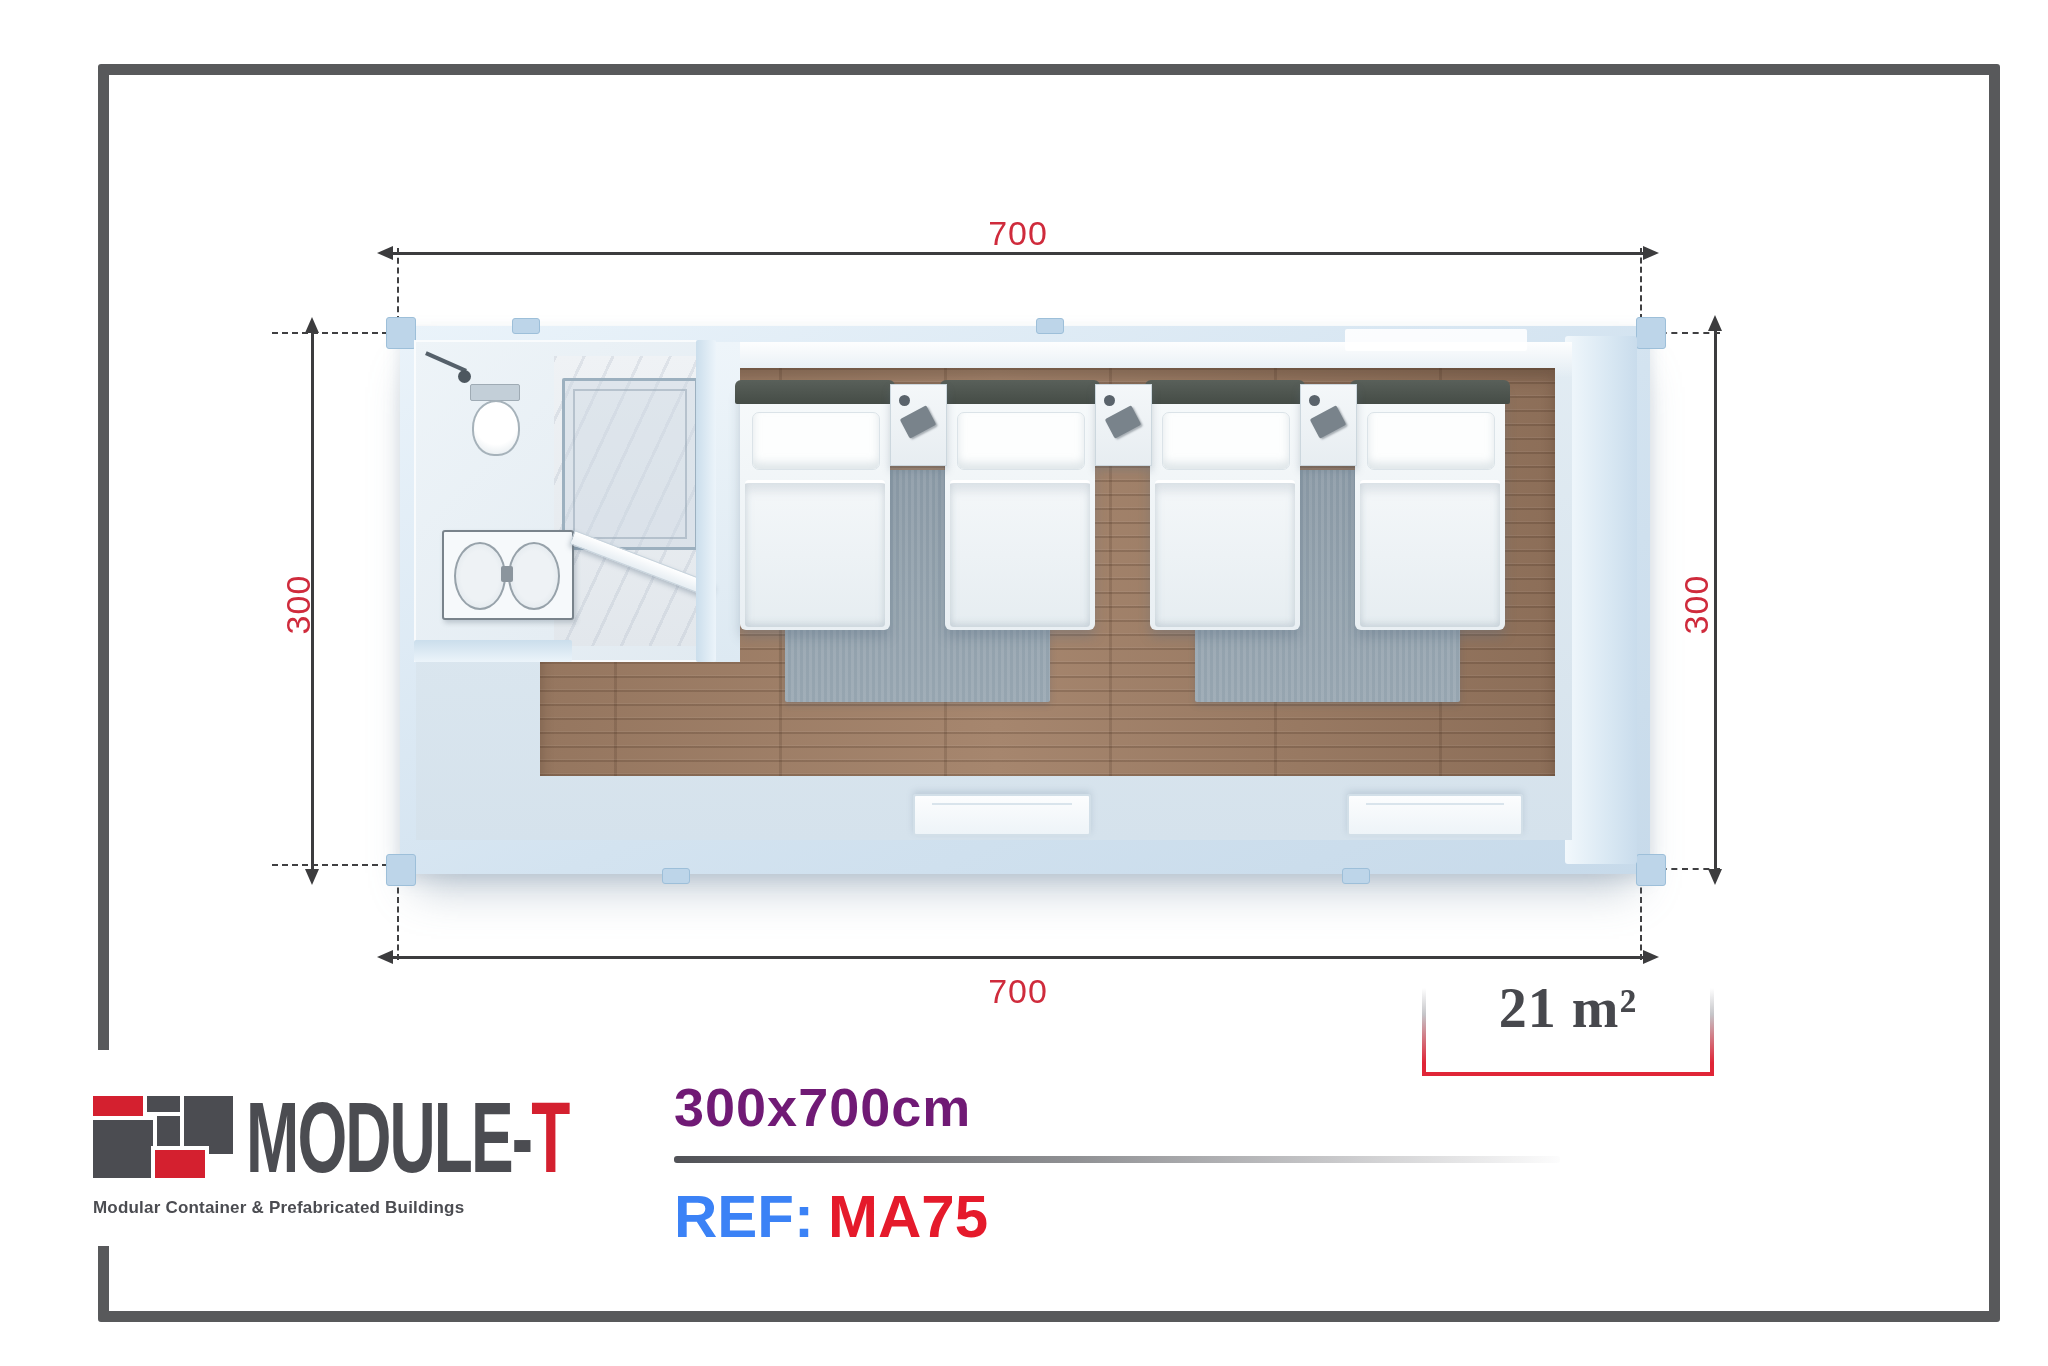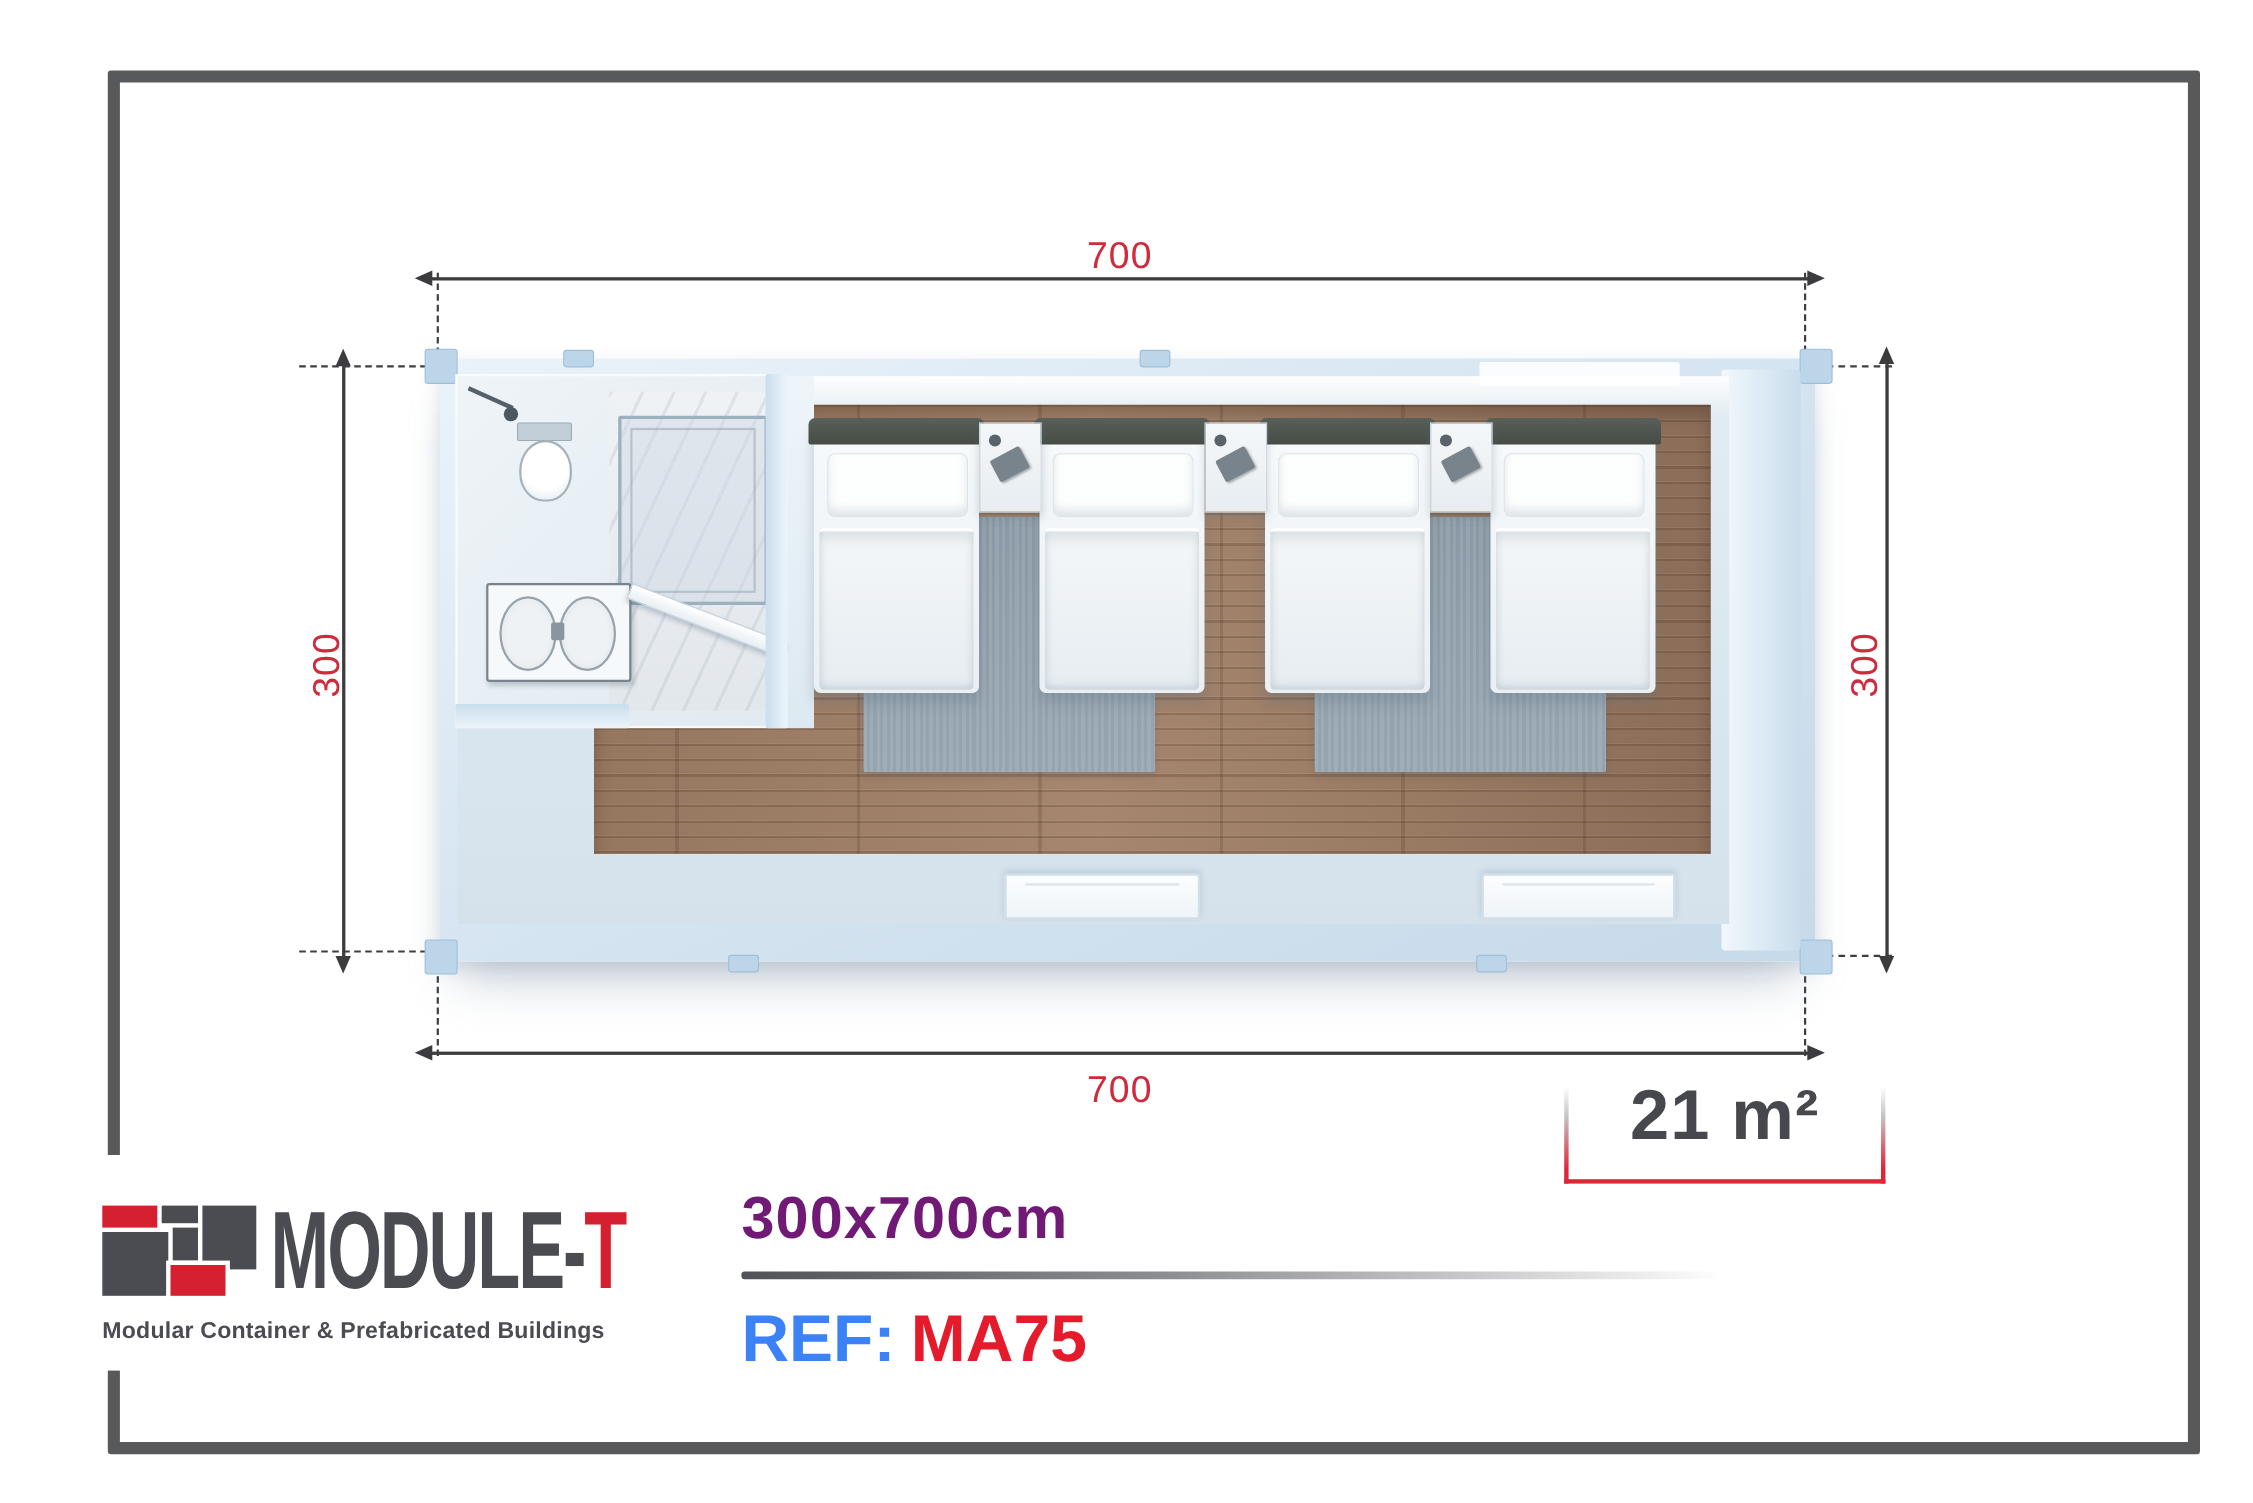--- a/index.html
+++ b/index.html
@@ -100,37 +100,37 @@
   .watermark{left:-12px;top:232px;width:1274px;text-align:center;z-index:40;
              font-size:112px;font-weight:700;letter-spacing:3px;white-space:nowrap;
              color:rgba(255,255,255,.06);-webkit-text-stroke:2.5px rgba(255,255,255,.55);
              text-shadow:0 0 1px rgba(255,255,255,.25);pointer-events:none;}
 
   
   .area-badge{left:1422px;top:988px;width:292px;height:88px;z-index:5;}
   .badge-edge{width:4px;top:0;bottom:0;background:linear-gradient(rgba(150,150,156,0),rgba(150,150,156,.55) 30%,#e02537 85%);}
   .badge-edge.l{left:0;} .badge-edge.r{right:0;}
   .badge-bottom{left:0;right:0;bottom:0;height:4px;background:#e02537;}
-  .area-text{left:0;top:-12px;width:100%;text-align:center;font-size:64px;font-weight:700;color:#47484d;letter-spacing:1px;}
+  .area-text{left:0;top:-12px;width:100%;text-align:center;font-size:56px;font-weight:700;color:#47484d;letter-spacing:1px;font-family:Liberation Serif, serif;}
 
   
   .mosaic{left:93px;top:1092px;width:142px;height:92px;z-index:3;}
   .tile{position:absolute;}
   .tile.dk{background:#4b4c51;}
   .tile.rd{background:#d4202f;}
   .t1{left:0;top:4px;width:50px;height:20px;}
   .t2{left:54px;top:4px;width:33px;height:16px;}
   .t3{left:91px;top:4px;width:49px;height:58px;}
   .t4{left:0;top:28px;width:60px;height:58px;}
   .t5{left:64px;top:24px;width:23px;height:30px;}
   .t6{left:62px;top:58px;width:50px;height:28px;box-shadow:0 0 0 4px #ffffff;}
   .logo-name{left:246px;top:1086px;font-size:100px;font-weight:700;line-height:1.02;color:#4b4c51;
              letter-spacing:-3px;transform:scaleX(.64);transform-origin:left top;white-space:nowrap;z-index:3;}
   .logo-name .accent{color:#d4202f;}
-  .tagline{left:93px;top:1198px;width:600px;font-size:21px;font-weight:700;color:#4b4c51;letter-spacing:.2px;white-space:nowrap;z-index:3;}
+  .tagline{left:93px;top:1198px;width:600px;font-size:17px;font-weight:700;color:#4b4c51;letter-spacing:.2px;white-space:nowrap;z-index:3;}
 
   
   .spec-size{left:674px;top:1076px;font-size:54px;font-weight:600;color:#701a75;letter-spacing:1px;z-index:3;}
   .spec-divider{left:674px;top:1156px;width:886px;height:7px;border-radius:3px;z-index:3;
                 background:linear-gradient(90deg,#515257,#8f9093 45%,#c9c9cb 75%,rgba(230,230,232,.1));}
   .spec-ref{left:674px;top:1182px;font-size:60px;font-weight:700;z-index:3;white-space:nowrap;}
   .spec-ref .lbl{color:#3b82f6;}
   .spec-ref .val{color:#e51a2b;margin-left:14px;}
 </style>
 </head>

